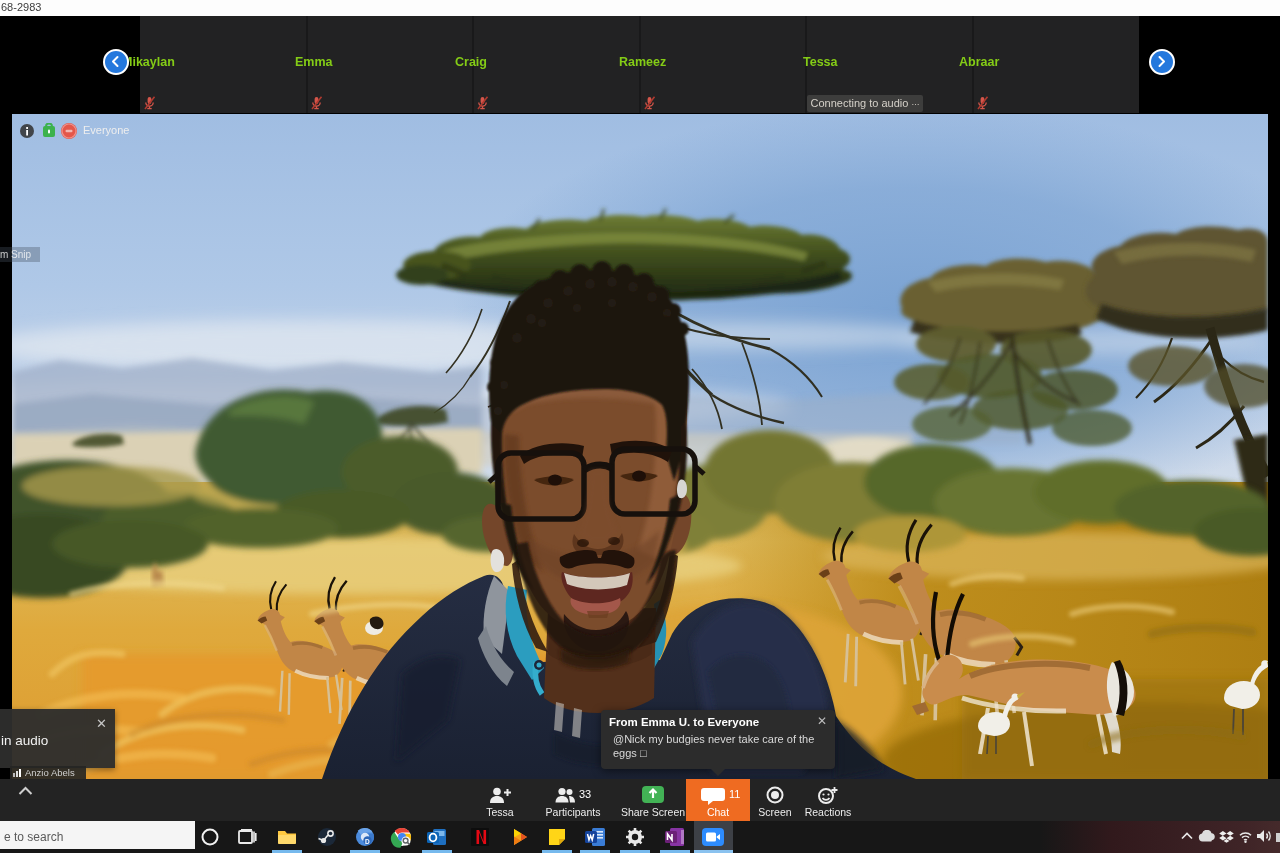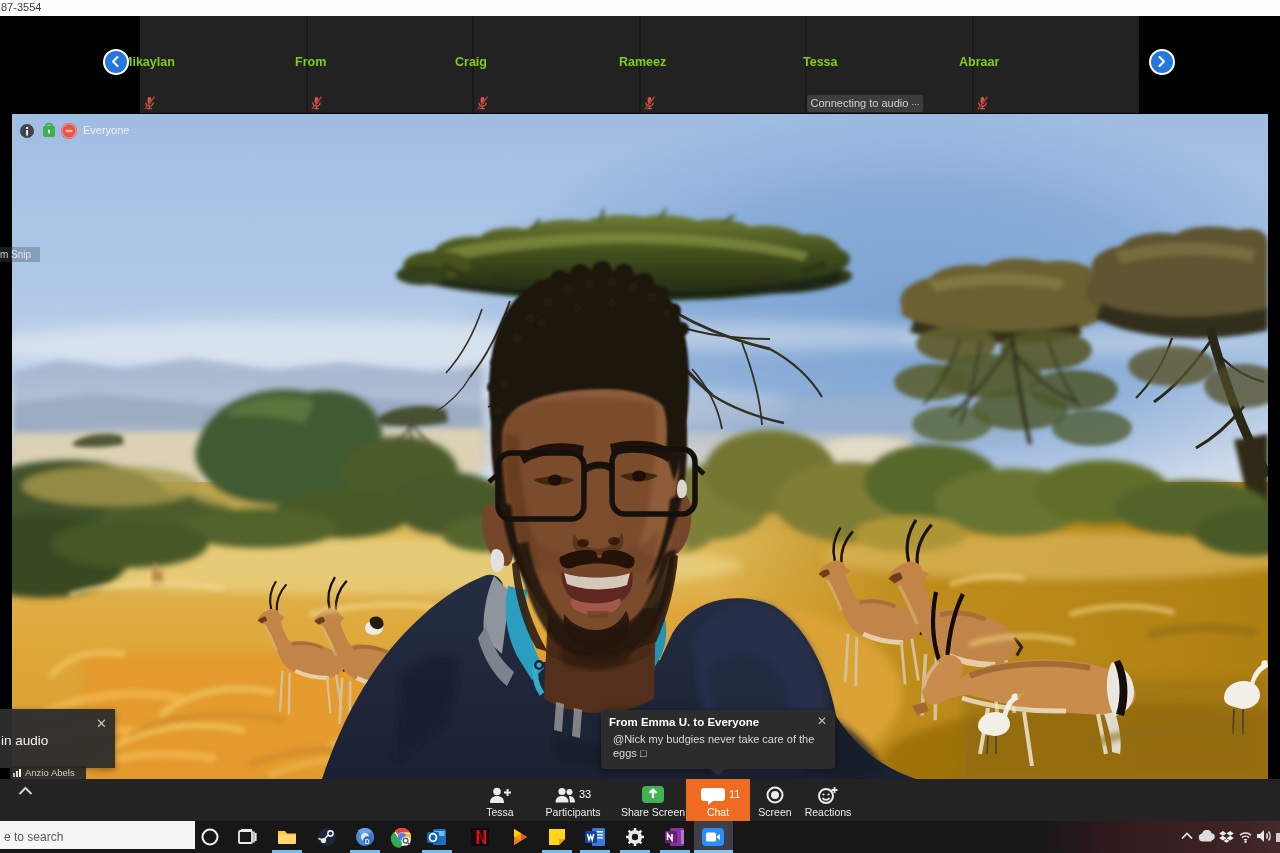--- a/index.html
+++ b/index.html
@@ -27,31 +27,31 @@
   .tlabel { position:absolute; bottom:3px; width:100%; text-align:center; white-space:nowrap; }
   #taskbar { left:0; top:821px; width:1280px; height:32px; background:#171717; }
   #search { position:absolute; left:0; top:0; width:195px; height:28px; background:#f5f5f5;
     color:#5a5a5a; font-size:12px; line-height:32px; padding-left:4px; }
   .tico { position:absolute; top:4px; width:24px; height:24px; }
   .tuline { position:absolute; top:29px; height:3px; background:#76b9ed; }
 </style>
 </head>
 <body>
 <div id="stage">
-  <div class="abs" id="topbar">87-3554</div>
+  <div class="abs" id="topbar">68-2983</div>
 
   <div class="abs" id="strip">
     <div id="tiles"></div>
     <div class="sep" style="left:306px"></div>
     <div class="sep" style="left:472px"></div>
     <div class="sep" style="left:639px"></div>
     <div class="sep" style="left:805px"></div>
     <div class="sep" style="left:972px"></div>
     <div class="tname" style="left:202px">Mikaylan</div>
-    <div class="tname" style="left:375px">From</div>
+    <div class="tname" style="left:375px">Emma</div>
     <div class="tname" style="left:535px">Craig</div>
     <div class="tname" style="left:699px">Rameez</div>
     <div class="tname" style="left:883px">Tessa</div>
     <div class="tname" style="left:1039px">Abraar</div>
     <div id="connbox">Connecting to audio <span style="font-size:8px">⋯</span></div>
     <div class="navbtn" style="left:103px">
       <svg width="13" height="13" viewBox="0 0 13 13">
           <path d="M8.5 2 L4 6.5 L8.5 11" stroke="#fff" stroke-width="2" fill="none" stroke-linecap="round" stroke-linejoin="round"></path>
         </svg>
     </div>

